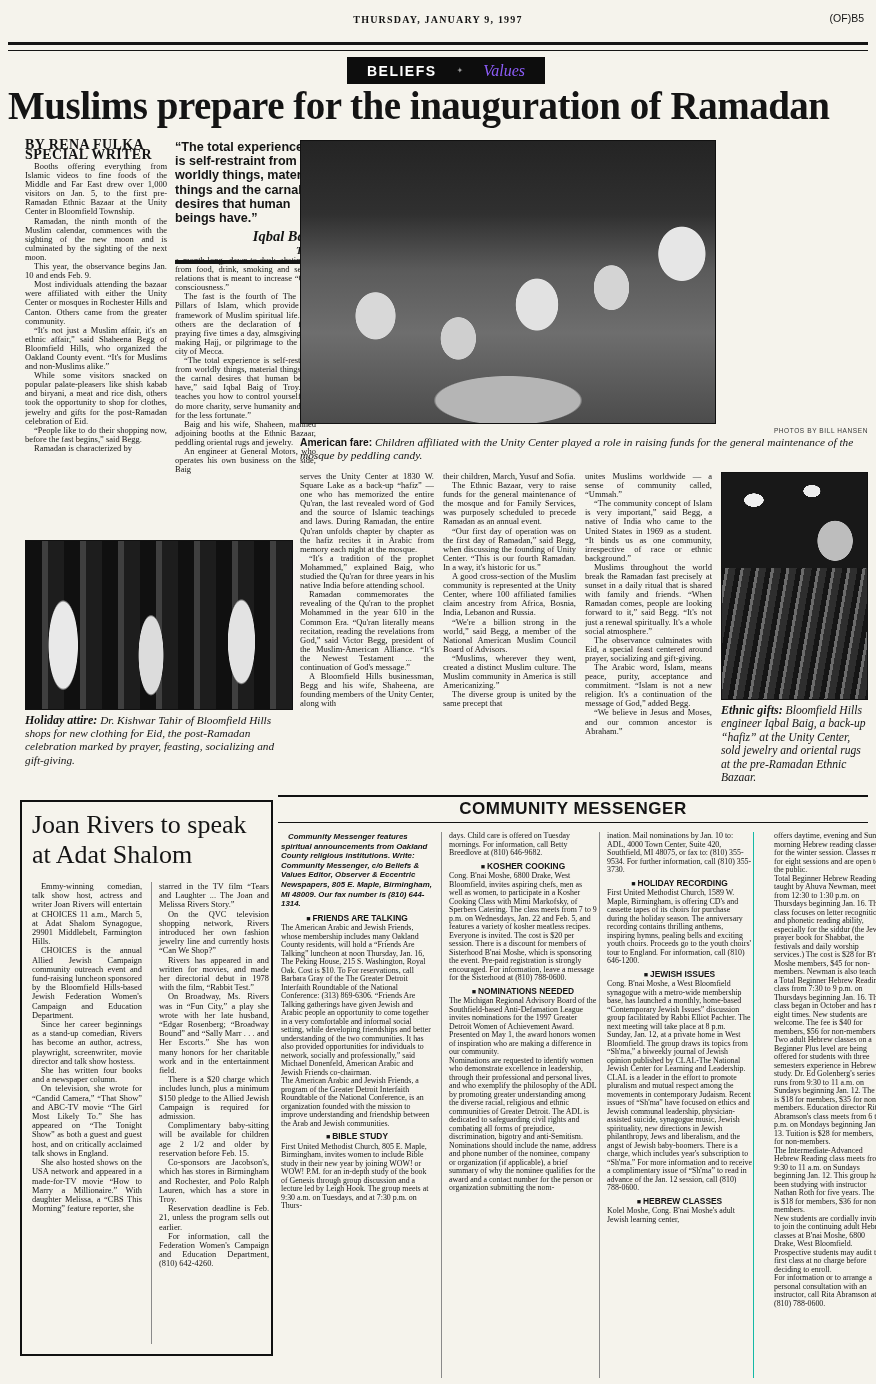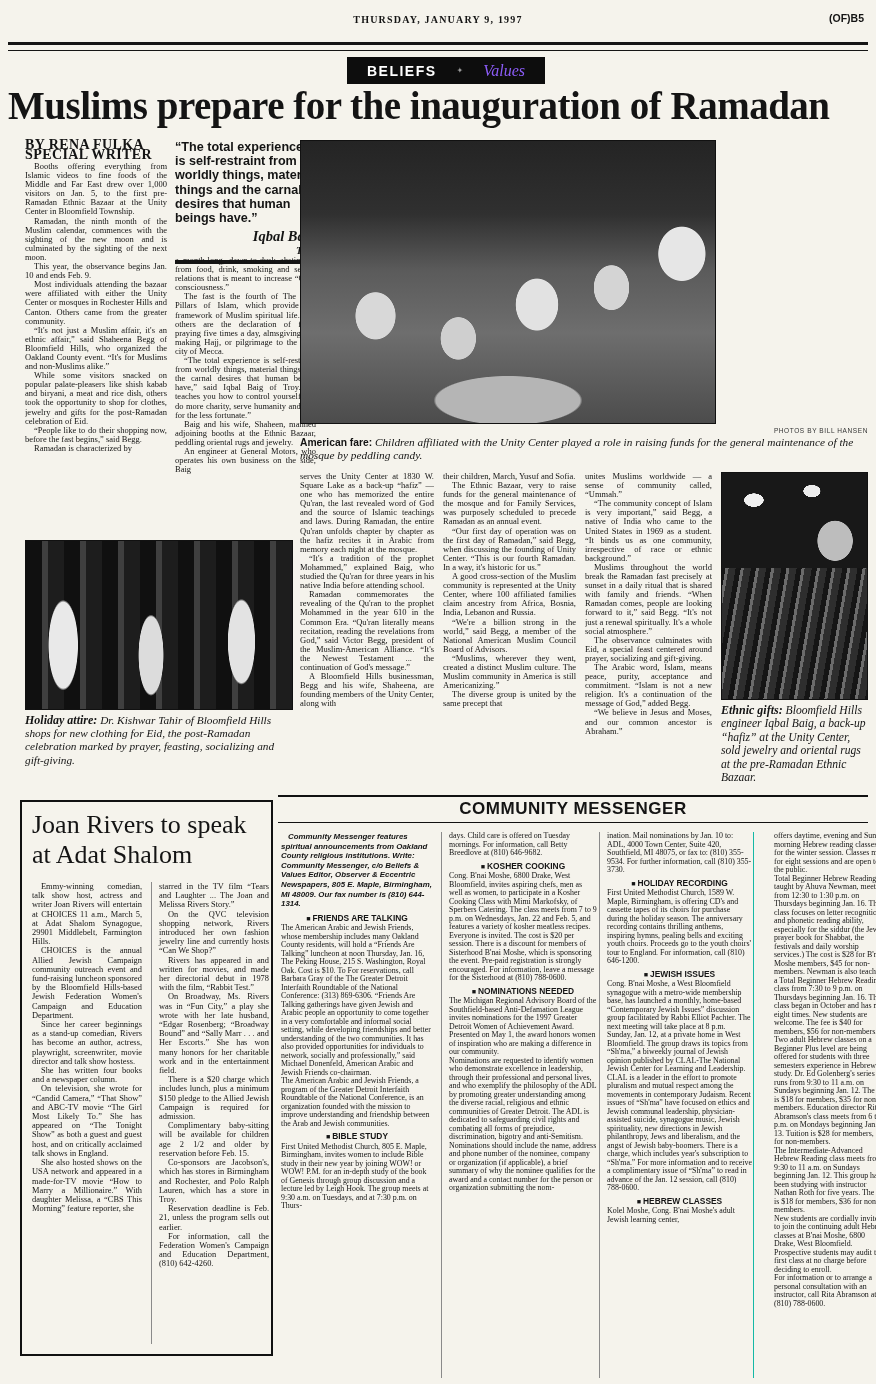--- a/index.html
+++ b/index.html
@@ -6,21 +6,21 @@
   body{
     width:876px;height:1384px;position:relative;overflow:hidden;
     background:#f5f3ec;color:#141414;
     font-family:"Liberation Serif",serif;
     -webkit-font-smoothing:antialiased;
   }
   .abs{position:absolute;}
   .rule{background:#151515;}
   
   .dateline{top:14px;left:0;width:100%;text-align:center;font-size:10px;letter-spacing:1.2px;font-weight:bold;}
-  .pagenum{top:12px;right:12px;font-family:"Liberation Sans",sans-serif;font-size:10.5px;font-weight:bold;}
+  .pagenum{top:12px;right:12px;font-family:"Liberation Sans",sans-serif;font-size:10.5px;font-weight:normal;}
   .banner{top:57px;left:347px;width:198px;height:27px;background:#0d0d0d;color:#fff;
     display:flex;align-items:center;justify-content:center;gap:20px;}
   .banner .b1{font-family:"Liberation Sans",sans-serif;font-weight:bold;font-size:14px;letter-spacing:1.5px;}
   .banner .orn{color:#9a9a9a;font-size:8px;}
   .banner .b2{font-style:italic;font-size:16px;color:#8b5cf6;}
   .headline{top:84px;left:8px;width:862px;font-size:39px;font-weight:bold;letter-spacing:-0.5px;line-height:44px;white-space:nowrap;}
   
   .byline{top:140px;left:25px;width:142px;font-size:14px;font-weight:bold;letter-spacing:.4px;line-height:9.5px;}
   .col{font-size:8.5px;line-height:9.1px;text-align:justify;overflow:hidden;}
   .para{margin:0;text-indent:9px;}

